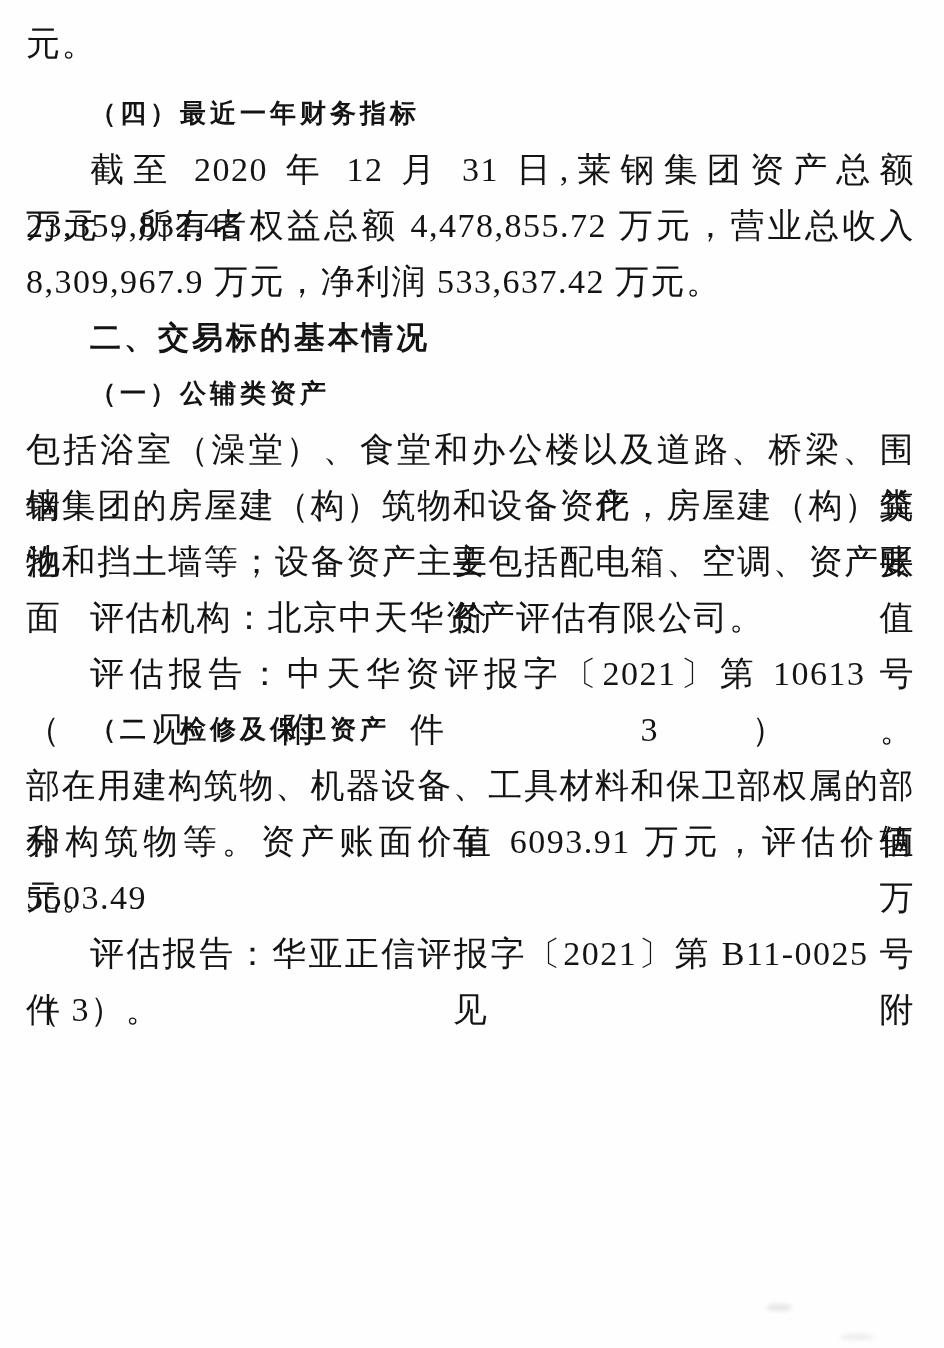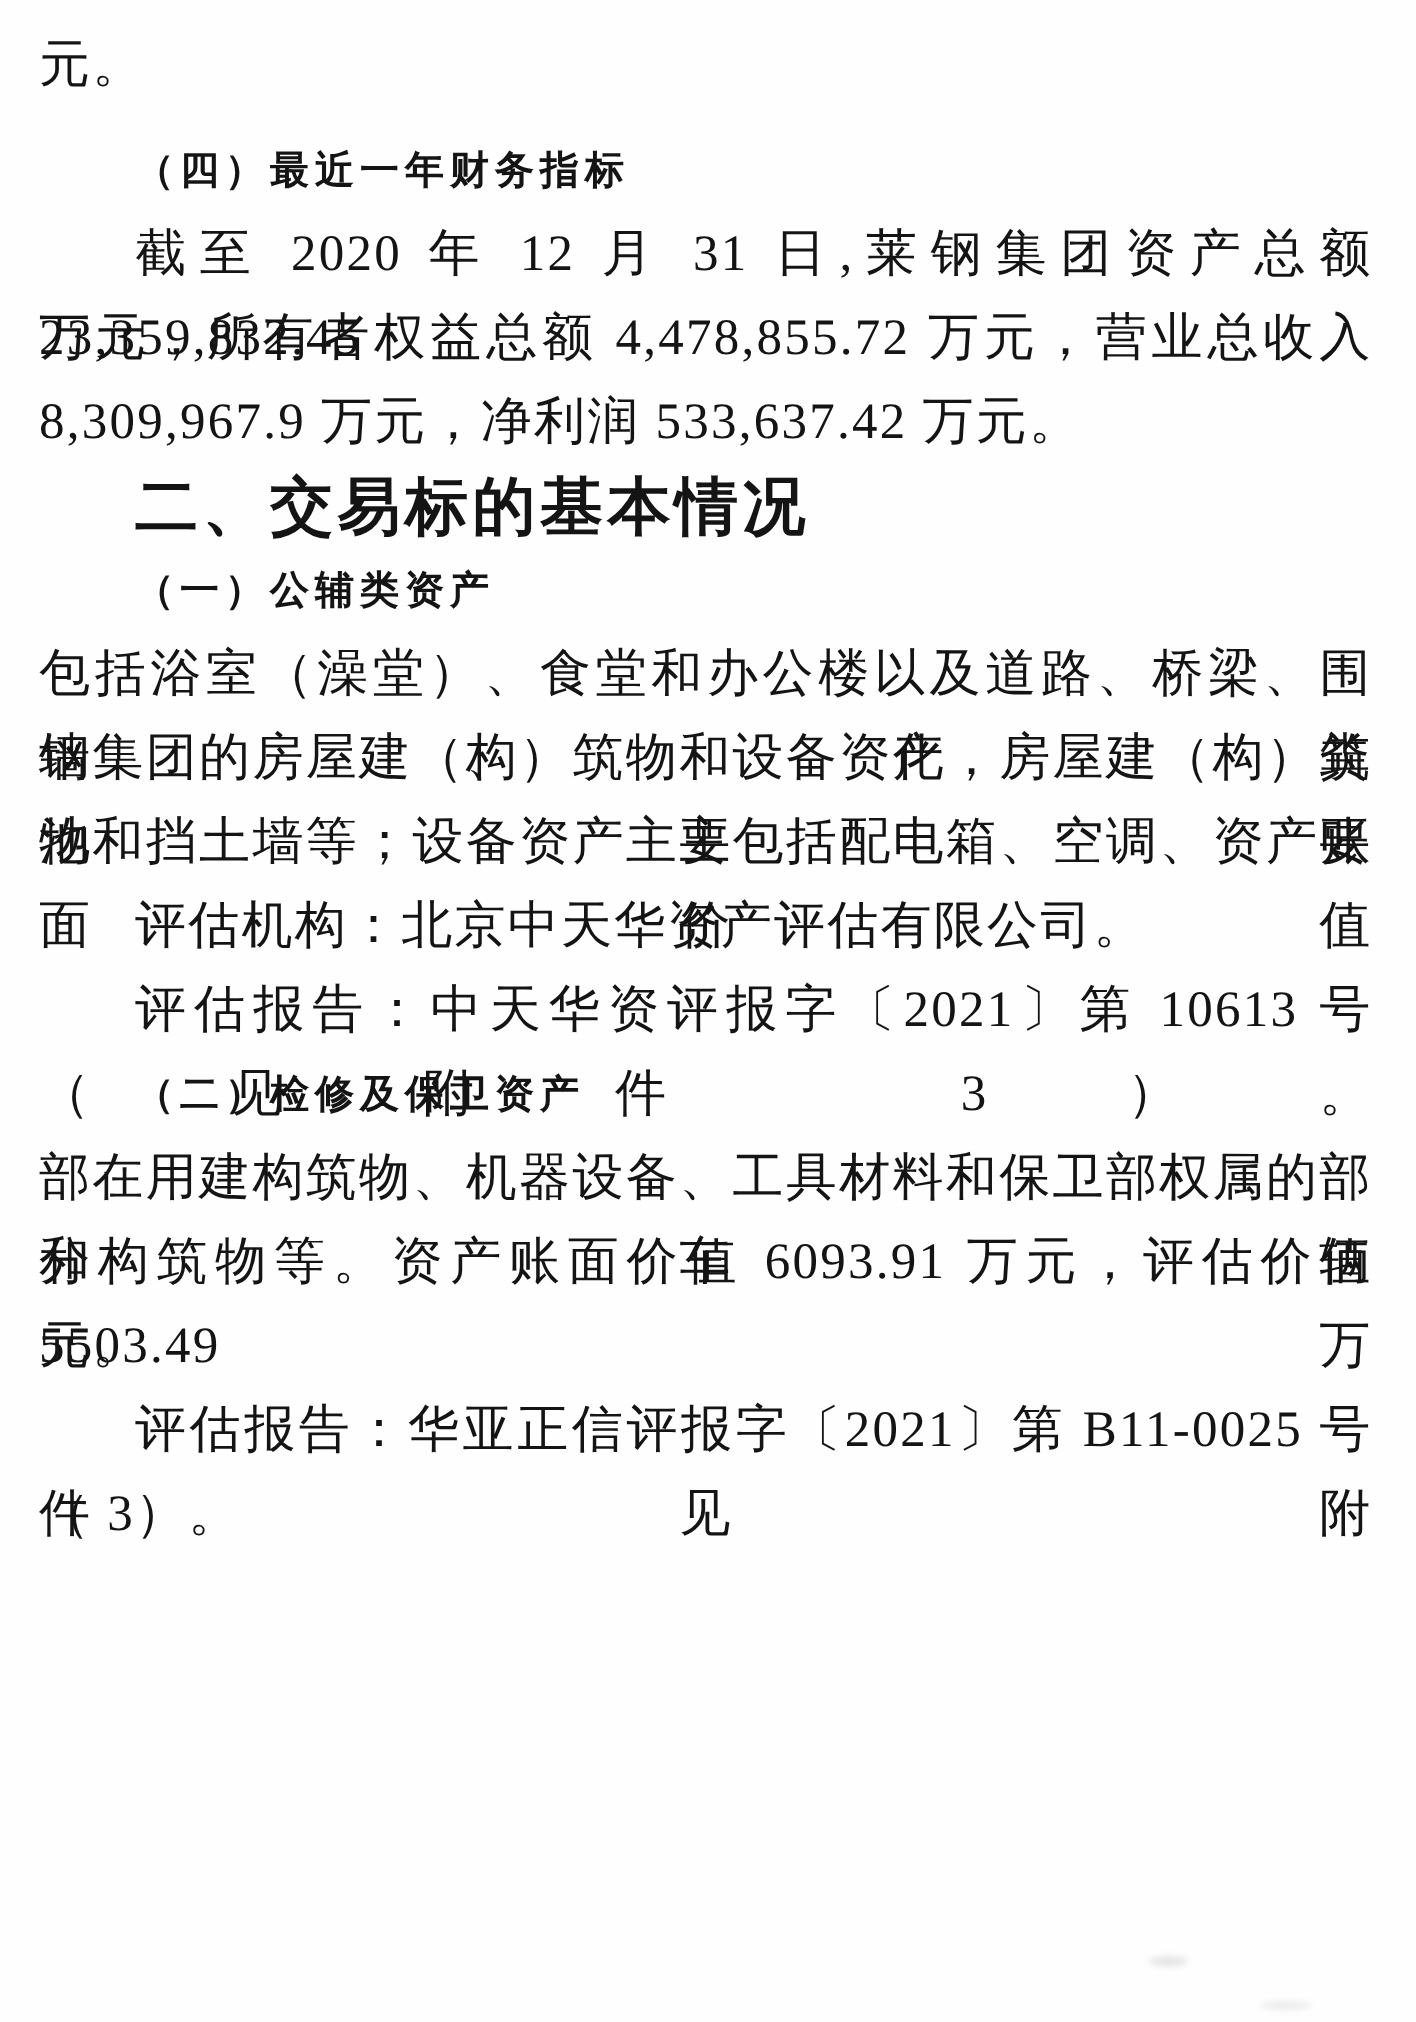--- a/index.html
+++ b/index.html
@@ -49,23 +49,23 @@
 
   
   .line.h-kai {
     font-weight: 700;
     font-size: 26px;
     letter-spacing: 4px;
   }
 
   
   .line.h-hei {
-    font-family: Liberation Sans, sans-serif;
+    font-family: Liberation Serif, serif;
     font-weight: 700;
-    font-size: 42px;
+    font-size: 31px;
     letter-spacing: 3px;
   }
 
   
   .smudge {
     position: absolute;
     background: #b9b9b9;
     border-radius: 50%;
     filter: blur(2px);
   }

